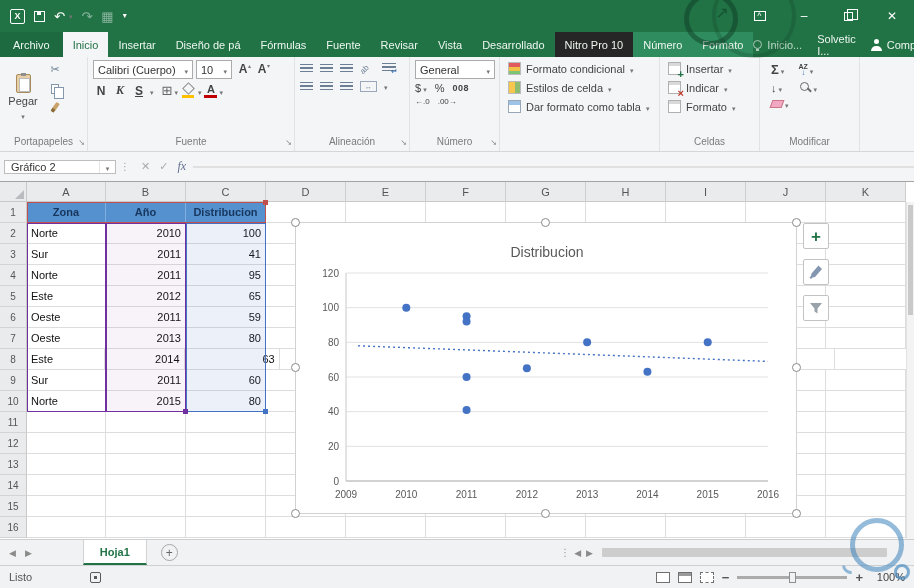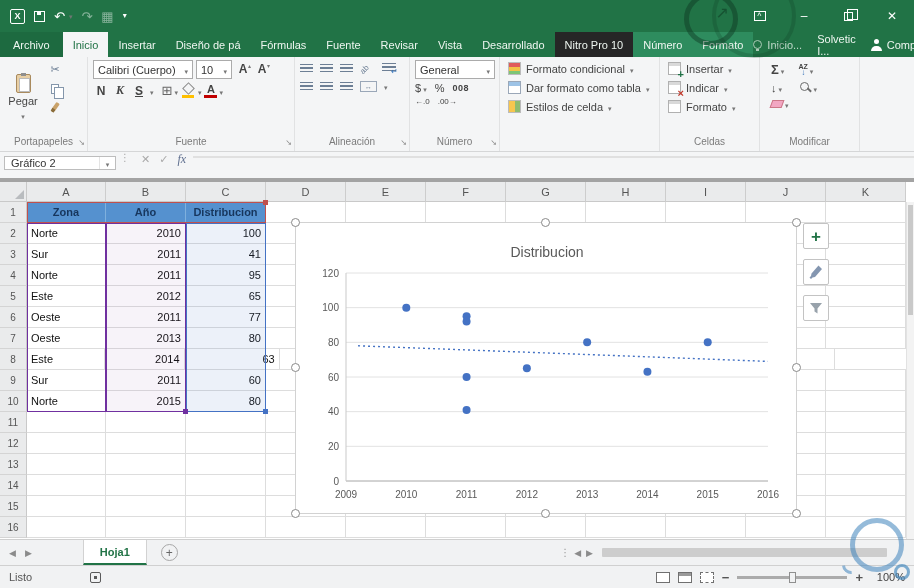--- a/index.html
+++ b/index.html
@@ -109,21 +109,21 @@
   .ic-sortaz{display:flex;flex-direction:column;align-items:center;line-height:1}
   .ic-sortaz::before{content:"AZ";font-size:7px;font-weight:bold;color:#444}
   .ic-sortaz::after{content:"↓";font-size:8px;color:#2f6fb7;margin-top:-1px}
   .ic-srch{position:relative;width:13px;height:13px}
   .ic-srch::before{content:"";position:absolute;left:1px;top:1px;width:7px;height:7px;border:1.5px solid #6a6a6a;border-radius:50%}
   .ic-srch::after{content:"";position:absolute;left:8px;top:8px;width:5px;height:1.5px;background:#6a6a6a;transform:rotate(45deg)}
   .ic-filld::before{content:"↓";font-weight:bold;color:#444}
   .ic-erase{width:12px;height:8px;background:#f2a7c3;border:1px solid #c78;transform:skewX(-20deg)}
 
   
-  .fbar{flex:0 0 30px;background:#f4f5f6;border-bottom:4px solid #a3a3a3;display:flex;align-items:flex-start}
+  .fbar{flex:0 0 30px;background:#f4f5f6;border-bottom:1px solid #a3a3a3;display:flex;align-items:center}
   .namebox{width:112px;background:#fff;border:1px solid #bdbdbd;margin:4px 0 4px 4px;display:flex;align-items:center;padding-left:6px;color:#333}
   .nb-drop{margin-left:auto;width:16px;height:100%;display:flex;align-items:center;justify-content:center;border-left:1px solid #e4e4e4}
   .fdots{display:flex;align-items:center;padding:0 4px;color:#aaa;font-size:10px}
   .fx-btns{display:flex;align-items:center;gap:9px;padding:0 7px;color:#a9a9a9}
   .fxi{font-style:italic;color:#5f6f8f;font-size:12px;font-family:"Liberation Serif",serif}
   .finput{flex:1;background:#fff;border:1px solid #e0e0e0;border-right:0;margin:4px 0}
 
   
   .grid{flex:1 1 auto;position:relative;background:#fff;overflow:hidden}
   .cheadrow{display:flex;height:20px}
@@ -359,27 +359,27 @@
     </div>
 
     <div class="rgroup" style="width:160px">
       <div class="rbody" style="flex-direction:column;padding-top:2px">
         <div class="stylerow">
           <span class="ic-cond"></span>
           <span>Formato condicional</span>
           <span class="car"></span>
         </div>
         <div class="stylerow">
+          <span class="ic-cellst"></span>
+          <span>Estilos de celda</span>
+          <span class="car"></span>
+        </div>
+        <div class="stylerow">
           <span class="ic-table"></span>
           <span>Dar formato como tabla</span>
-          <span class="car"></span>
-        </div>
-        <div class="stylerow">
-          <span class="ic-cellst"></span>
-          <span>Estilos de celda</span>
           <span class="car"></span>
         </div>
       </div>
     </div>
 
     <div class="rgroup" style="width:100px">
       <div class="rbody" style="flex-direction:column;padding-top:2px">
         <div class="stylerow">
           <span class="ic-cells add"></span>
           <span>Insertar</span>
@@ -531,21 +531,21 @@
           <div class="cell" style="width: 80px;"></div>
           <div class="cell" style="width: 80px;"></div>
           <div class="cell" style="width: 80px;"></div>
           <div class="cell" style="width: 80px;"></div>
           <div class="cell" style="width: 80px;"></div>
         </div>
         <div class="grow">
           <div class="rh">6</div>
           <div class="cell" style="width: 79px;">Oeste</div>
           <div class="cell num" style="width: 80px;">2011</div>
-          <div class="cell num" style="width: 80px;">77</div>
+          <div class="cell num" style="width: 80px;">59</div>
           <div class="cell" style="width: 80px;"></div>
           <div class="cell" style="width: 80px;"></div>
           <div class="cell" style="width: 80px;"></div>
           <div class="cell" style="width: 80px;"></div>
           <div class="cell" style="width: 80px;"></div>
           <div class="cell" style="width: 80px;"></div>
           <div class="cell" style="width: 80px;"></div>
           <div class="cell" style="width: 80px;"></div>
         </div>
         <div class="grow">

